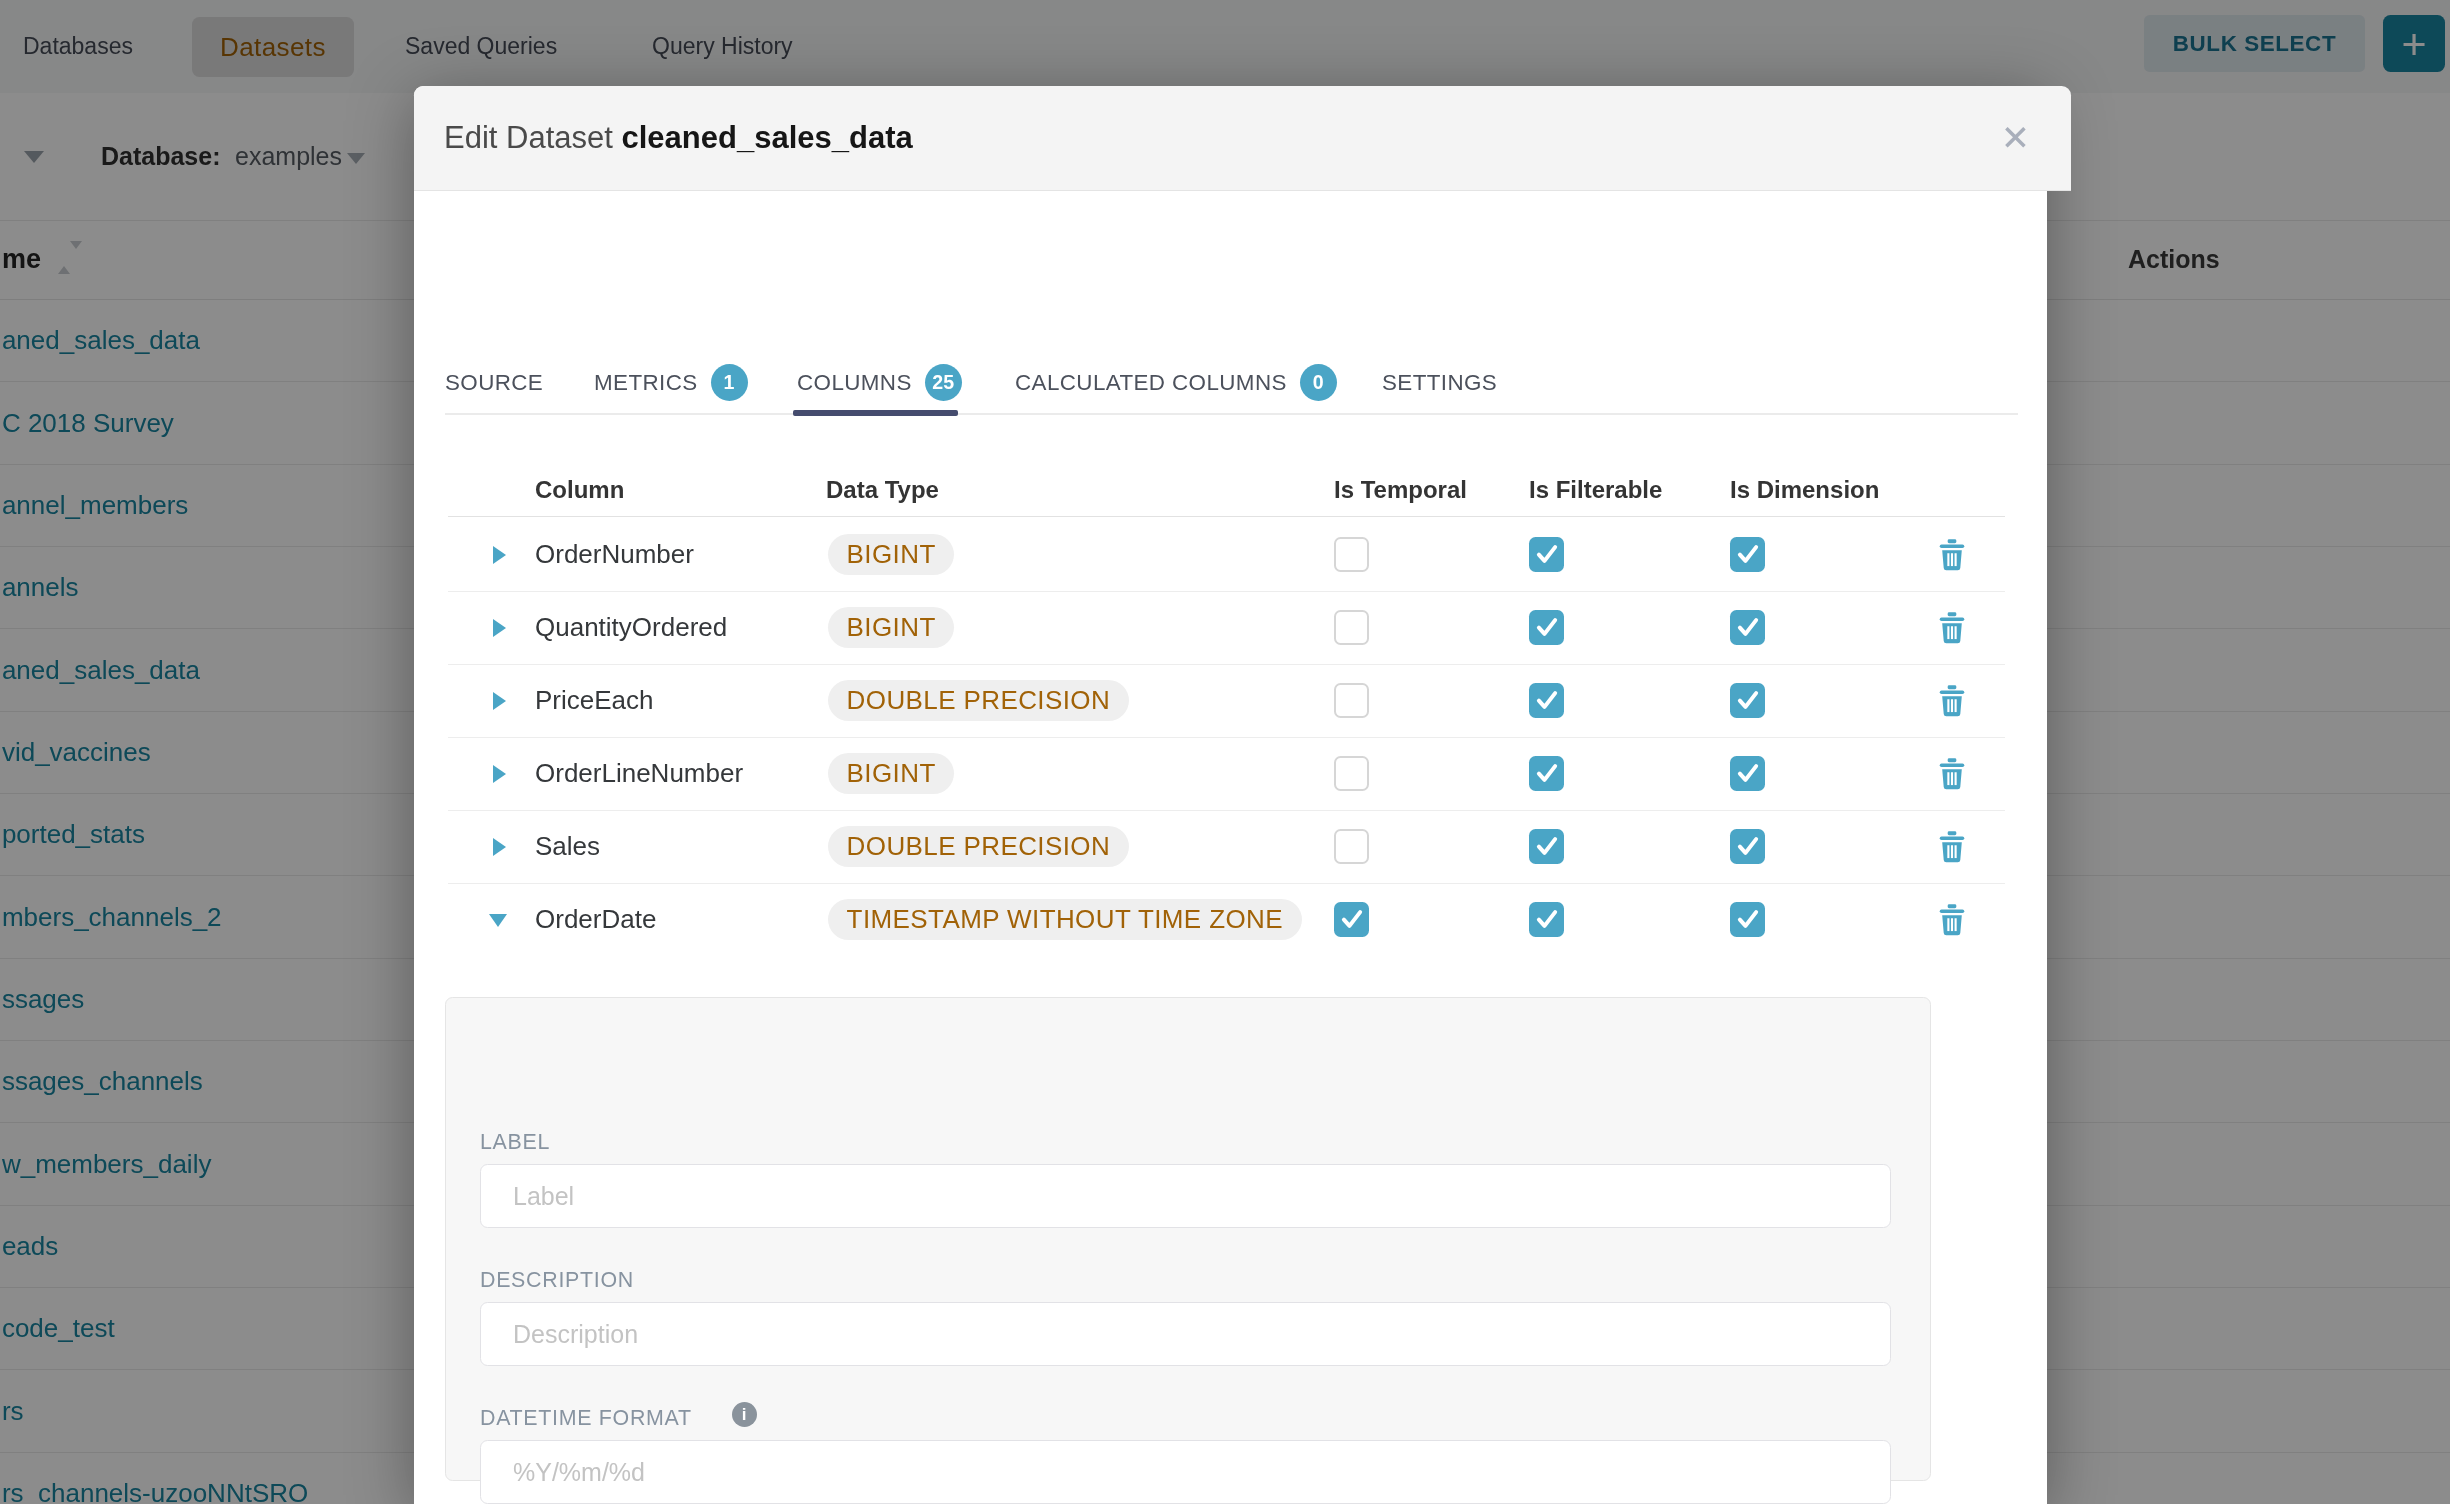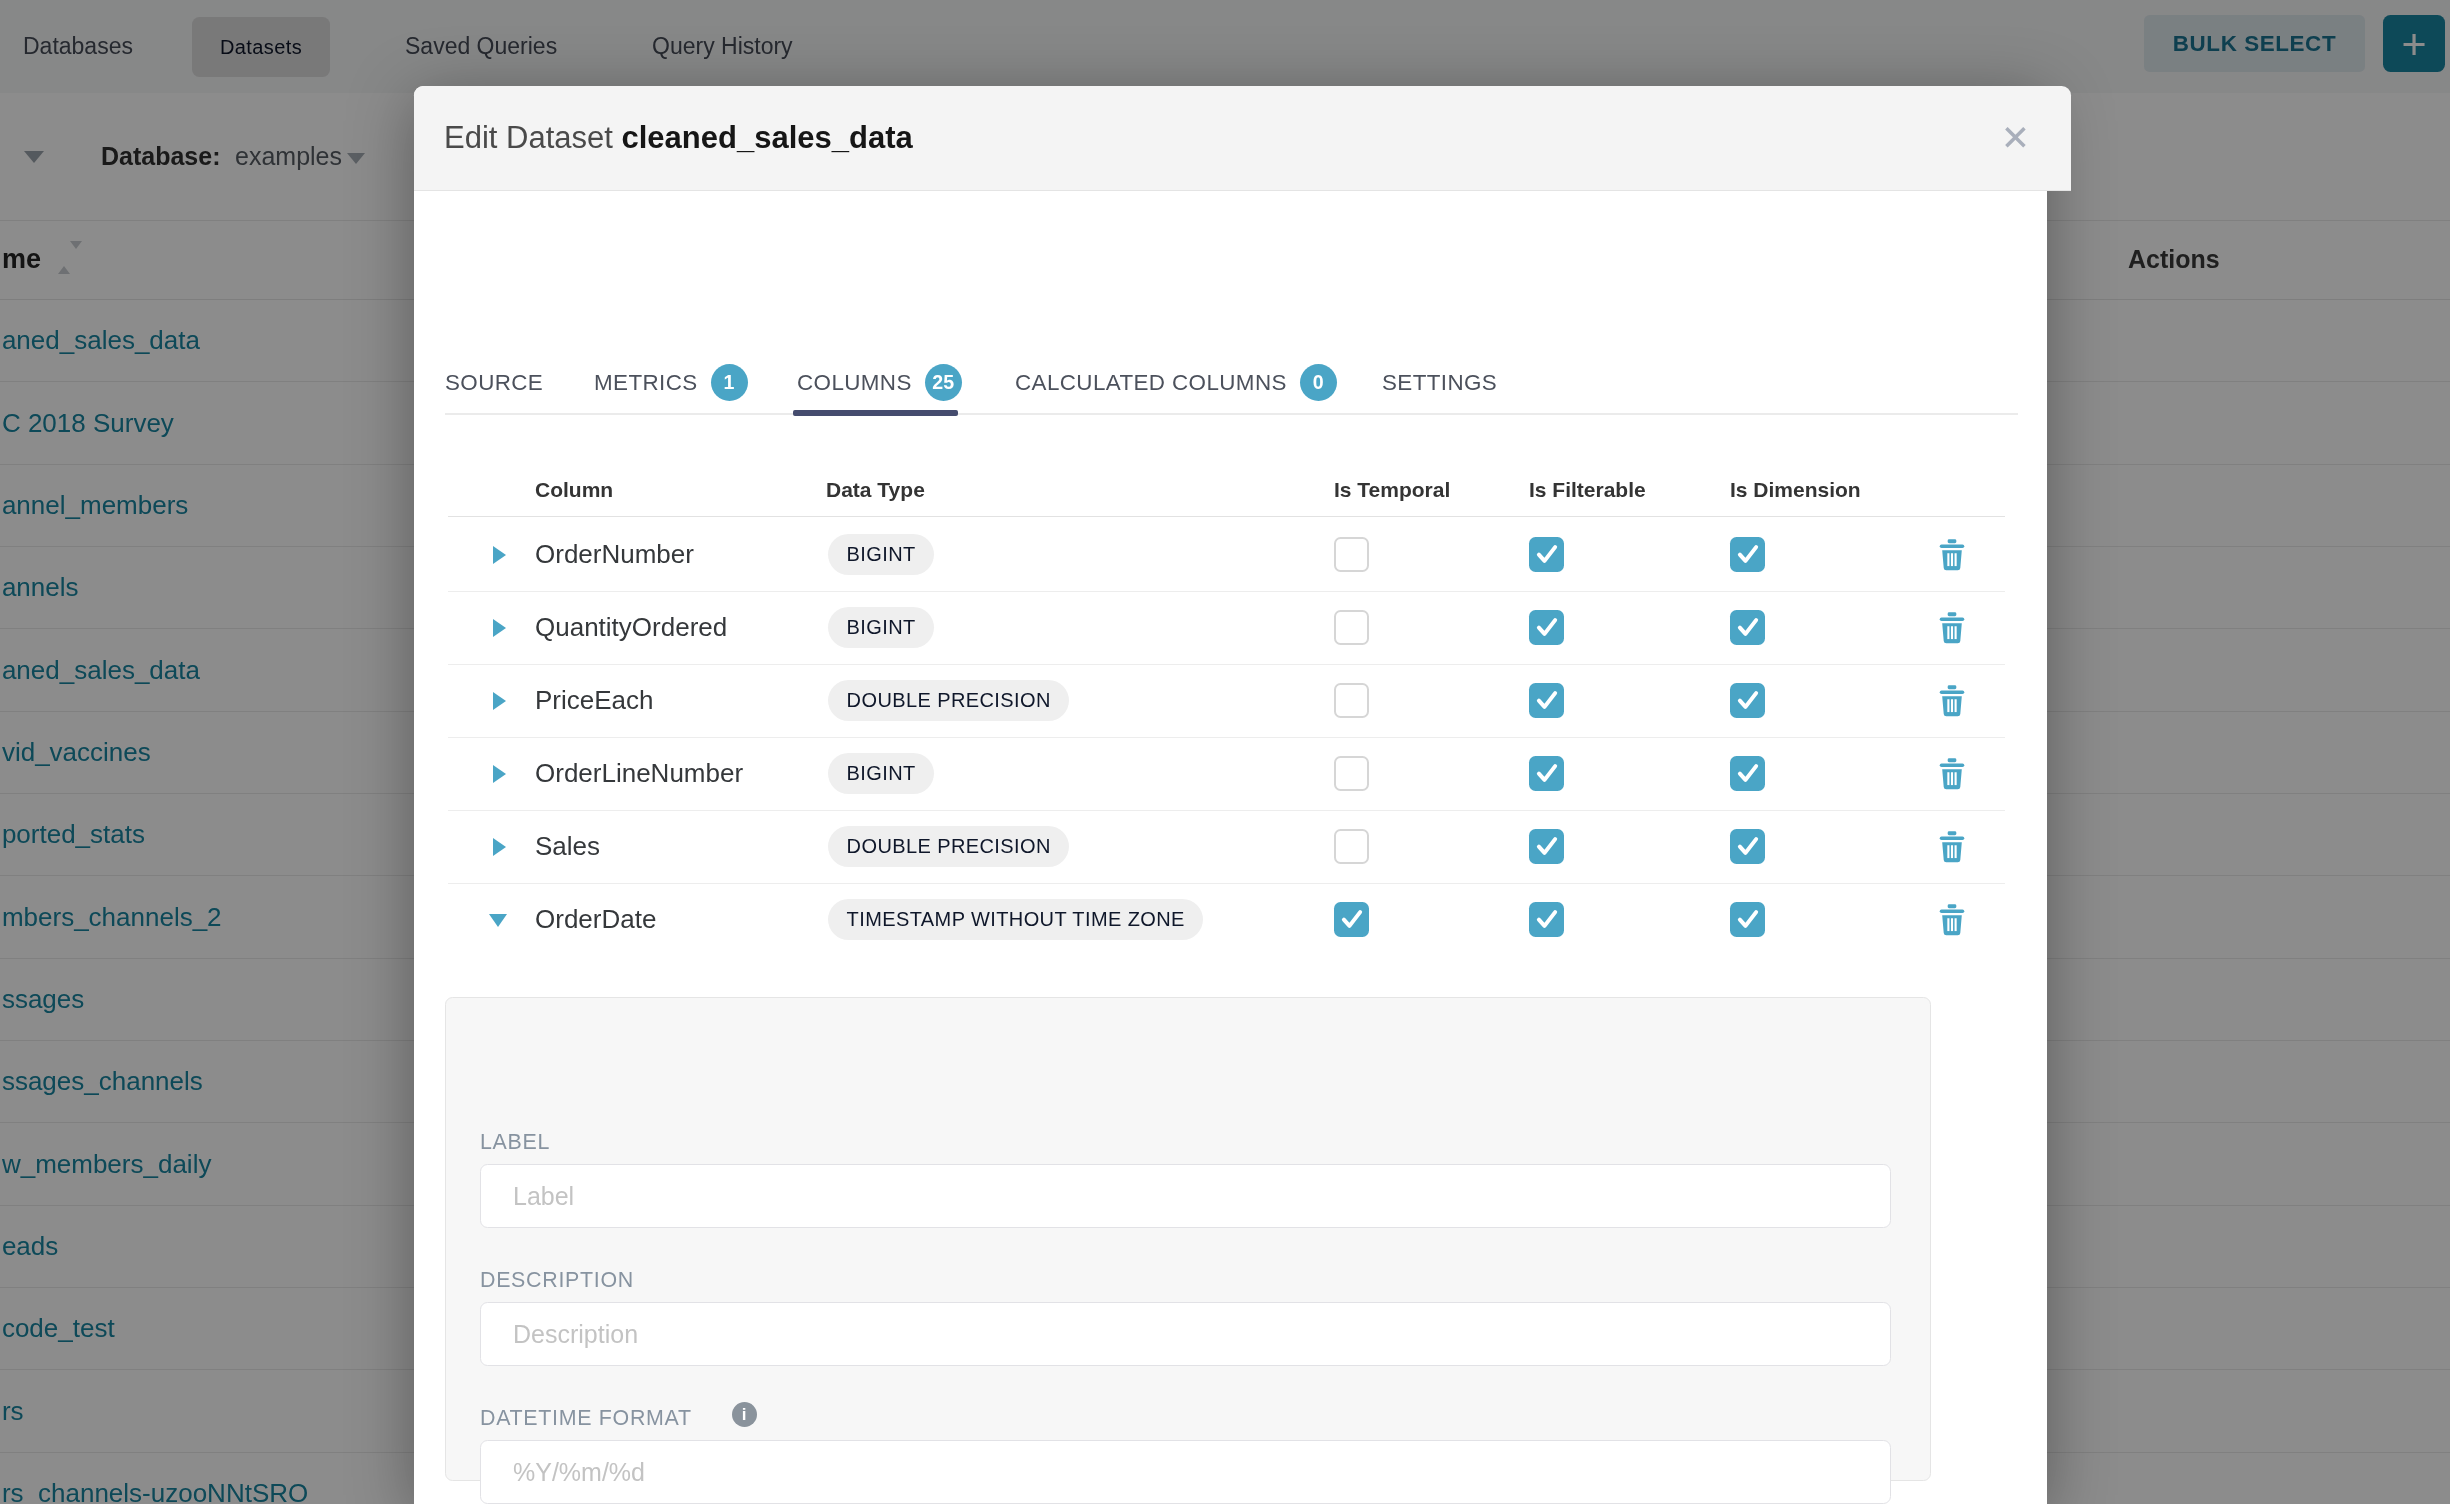--- a/index.html
+++ b/index.html
@@ -40,28 +40,28 @@
   .banner{position:absolute;left:31px;top:157px;width:1573px;height:86px;background:#fbf8e2;border-radius:5.6px;}
   .banner span{position:absolute;left:29px;top:0;line-height:88px;font-size:25px;color:#7c6d22;white-space:nowrap;}
   .banner b{font-weight:700;}
   .tabs-underline{position:absolute;left:31px;top:327px;width:1573px;height:1.9px;background:#ebebeb;}
   .ink-bar{position:absolute;left:379px;top:324px;width:165px;height:5.6px;background:#454c6e;border-radius:1.9px;}
   .mtab{position:absolute;top:278px;height:37px;display:flex;align-items:center;gap:13px;cursor:pointer;}
   .mtab .lbl{font-size:22.4px;color:#4c515c;letter-spacing:0.4px;}
   .badge{width:37px;height:37px;border-radius:50%;background:#4aa5c6;color:#fff;font-size:19.6px;font-weight:600;
          display:flex;align-items:center;justify-content:center;}
   .thead{position:absolute;left:34px;top:378px;width:1557px;height:52px;border-bottom:1.9px solid #e2e2e2;}
-  .thead span{position:absolute;top:0;line-height:52px;font-size:21px;font-weight:600;color:#343434;}
+  .thead span{position:absolute;top:0;line-height:52px;font-size:24px;font-weight:600;color:#343434;}
   .trow{position:absolute;left:34px;width:1557px;height:73px;}
   .trow.sep{border-bottom:1.9px solid #ededed;}
   .caret-right{position:absolute;left:45px;top:28px;width:0;height:0;border-top:9.3px solid transparent;border-bottom:9.3px solid transparent;border-left:13px solid #4aa5c6;cursor:pointer;}
   .caret-expanded{position:absolute;left:41px;top:31px;width:0;height:0;border-left:9.3px solid transparent;border-right:9.3px solid transparent;border-top:13px solid #4aa5c6;cursor:pointer;}
   .col-name{position:absolute;left:87px;top:0;line-height:73px;font-size:26px;color:#35383b;}
   .pill{position:absolute;left:380px;top:16px;height:41px;line-height:41px;border-radius:20.5px;background:#efefef;
-        padding:0 18.6px;font-size:20px;color:#0f172a;letter-spacing:0.4px;}
+        padding:0 18.6px;font-size:26px;color:#a16207;letter-spacing:0.4px;}
   .cb{position:absolute;top:18.6px;width:35px;height:35px;border-radius:6.5px;box-sizing:border-box;cursor:pointer;}
   .cb.off{background:#fff;border:2.8px solid #d6d6d6;}
   .cb.on{background:#4aa5c6;}
   .cb svg{position:absolute;left:2.8px;top:2.8px;}
   .trash{position:absolute;left:1490px;top:20.5px;width:28px;height:32px;cursor:pointer;}
   .panel{position:absolute;left:31px;top:911px;width:1486px;height:484px;background:#f7f7f7;border:1.9px solid #e5e5e5;border-radius:7.5px;box-sizing:border-box;}
   .sec-label{position:absolute;left:34px;font-size:21.4px;font-weight:500;color:#8793a0;letter-spacing:0.7px;}
   .panel input{position:absolute;left:34px;width:1411px;height:64px;box-sizing:border-box;border:1.9px solid #e2e2e6;border-radius:7.5px;
                padding:0 32px;font-size:25px;color:#444;font-family:inherit;background:#fff;}
   .panel input::placeholder{color:#c3c3c3;opacity:1;}

